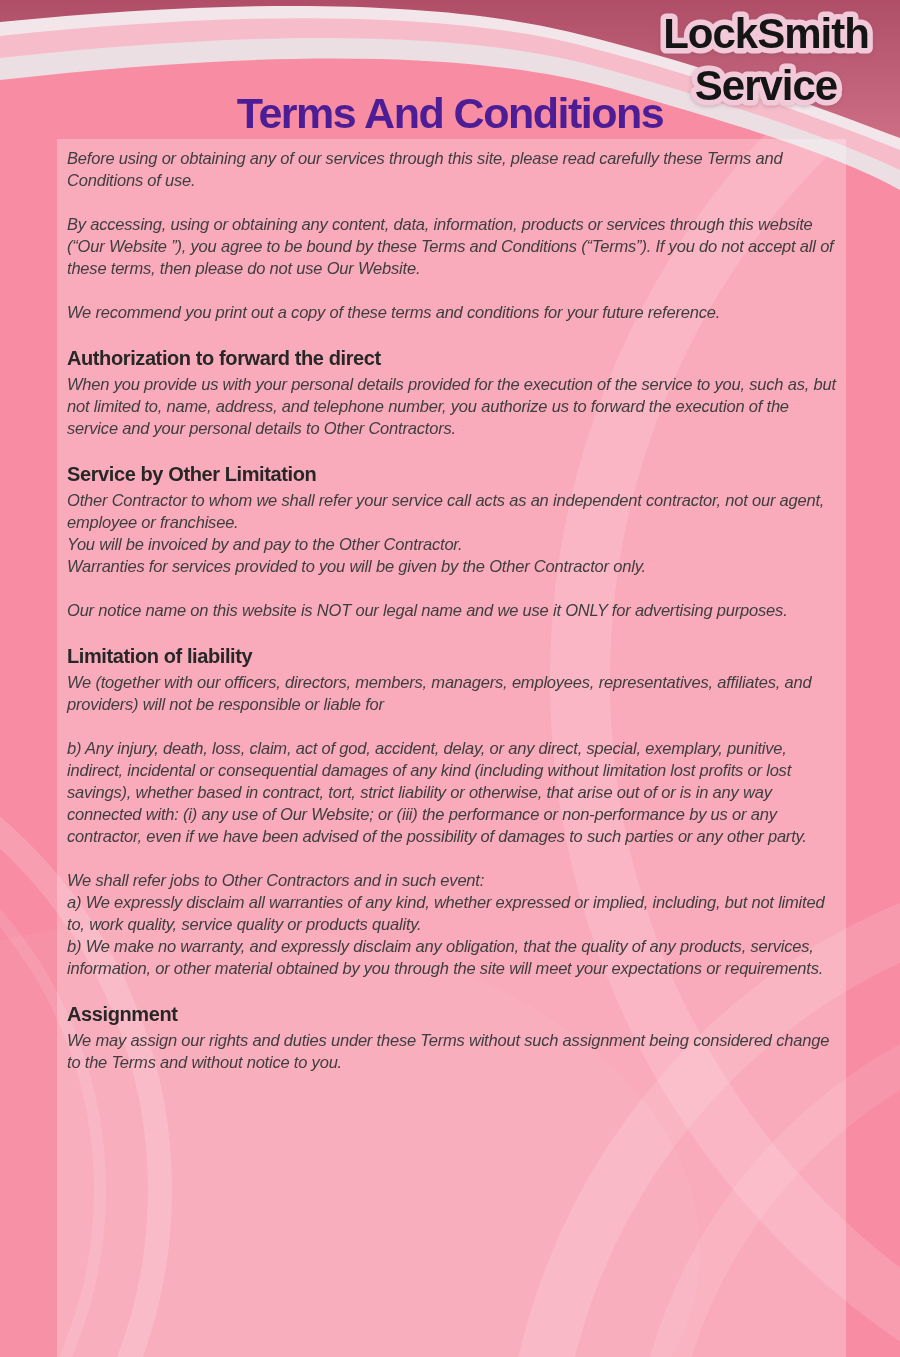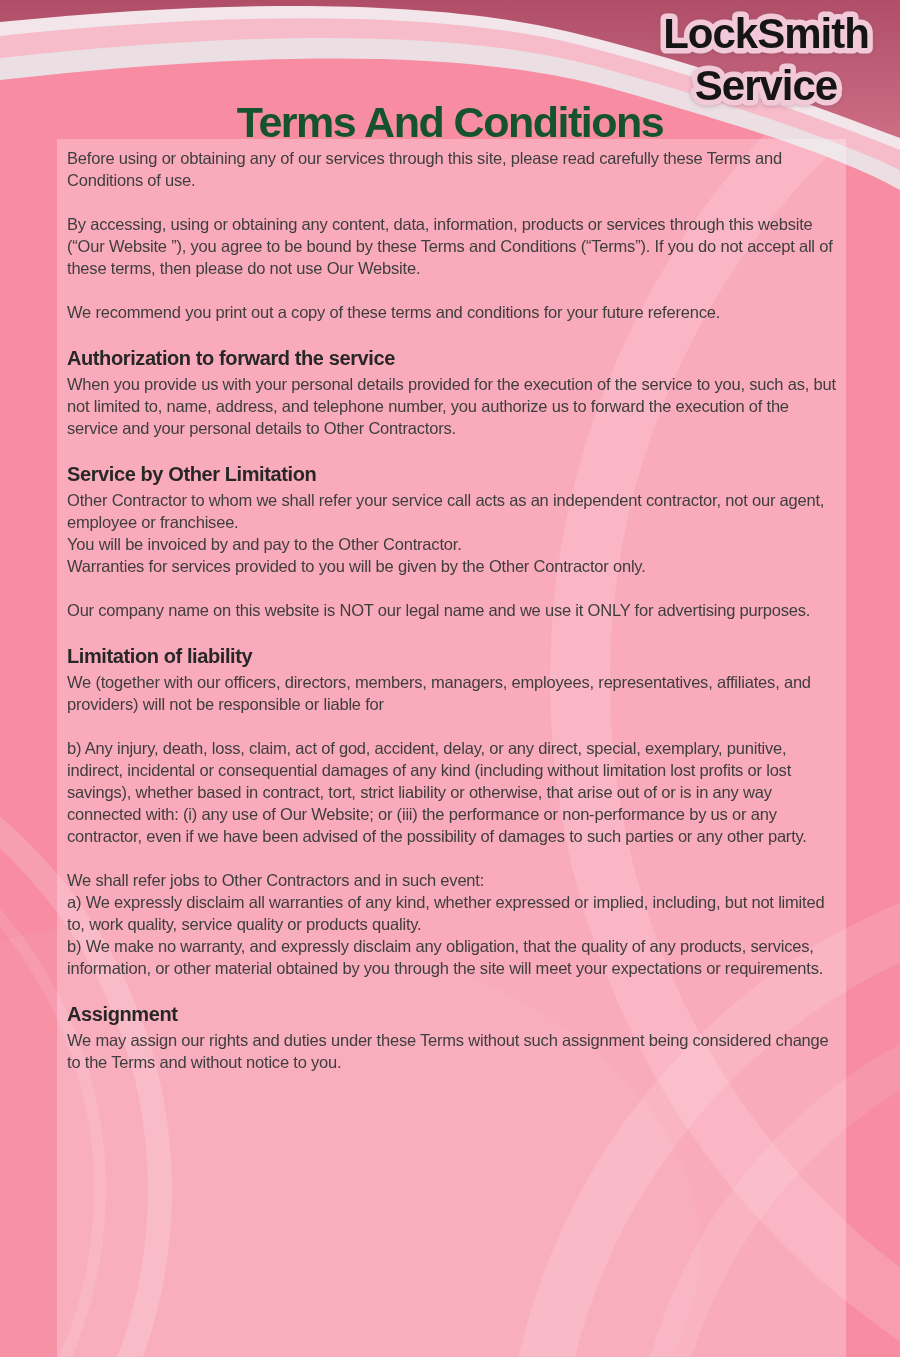--- a/index.html
+++ b/index.html
@@ -22,23 +22,23 @@
     letter-spacing:-1px;
     fill:#151515;
     stroke:#f2c9d8;
     stroke-width:11px;
     stroke-linejoin:round;
     paint-order:stroke;
     text-anchor:middle;
   }
   .page-title{
     position:absolute;top:86px;left:0;right:0;
-    margin:13px;text-align:center;
+    margin:4px;text-align:center;
     font-size:43px;line-height:46px;
-    font-weight:bold;color:#14532d;
+    font-weight:bold;color:#4c1d95;
     letter-spacing:-1.5px;
   }
   .terms-panel{
     position:absolute;left:57px;top:139px;width:789px;bottom:0;
     background:rgba(255,255,255,0.27);
     box-sizing:border-box;
     padding:8px 10px 20px 10px;
     color:#3e3e3e;
     font-size:16.5px;line-height:22px;
     letter-spacing:-0.2px;
@@ -46,20 +46,21 @@
   .sec-heading{
     margin:0 0 2px 0;
     font-size:20px;line-height:26px;
     font-weight:bold;
     letter-spacing:-0.4px;
     color:#272727;
   }
   .para{
     margin:0 0 22px 0;
     white-space:pre-line;
+    font-style:italic;
   }
   .section:last-child .para:last-child{margin-bottom:4px;}
 </style>
 </head>
 <body>
 
 <div class="stage">
 
   <svg class="bg-art" width="900" height="1357" viewBox="0 0 900 1357" aria-hidden="true">
     <defs>
@@ -100,33 +101,33 @@
 
       <div class="sec-body">
           <p class="para">Before using or obtaining any of our services through this site, please read carefully these Terms and Conditions of use.</p>
           <p class="para">By accessing, using or obtaining any content, data, information, products or services through this website (“Our Website ”), you agree to be bound by these Terms and Conditions (“Terms”). If you do not accept all of these terms, then please do not use Our Website.</p>
           <p class="para">We recommend you print out a copy of these terms and conditions for your future reference.</p>
         </div>
     </div>
 
 
     <div class="section">
-      <h2 class="sec-heading">Authorization to forward the service</h2>
+      <h2 class="sec-heading">Authorization to forward the direct</h2>
       <div class="sec-body">
           <p class="para">When you provide us with your personal details provided for the execution of the service to you, such as, but not limited to, name, address, and telephone number, you authorize us to forward the execution of the service and your personal details to Other Contractors.</p>
         </div>
     </div>
 
     <div class="section">
       <h2 class="sec-heading">Service by Other Limitation</h2>
       <div class="sec-body">
           <p class="para">Other Contractor to whom we shall refer your service call acts as an independent contractor, not our agent, employee or franchisee.
 You will be invoiced by and pay to the Other Contractor.
 Warranties for services provided to you will be given by the Other Contractor only.</p>
-          <p class="para">Our company name on this website is NOT our legal name and we use it ONLY for advertising purposes.</p>
+          <p class="para">Our notice name on this website is NOT our legal name and we use it ONLY for advertising purposes.</p>
         </div>
     </div>
 
     <div class="section">
       <h2 class="sec-heading">Limitation of liability</h2>
       <div class="sec-body">
           <p class="para">We (together with our officers, directors, members, managers, employees, representatives, affiliates, and providers) will not be responsible or liable for</p>
           <p class="para">b) Any injury, death, loss, claim, act of god, accident, delay, or any direct, special, exemplary, punitive, indirect, incidental or consequential damages of any kind (including without limitation lost profits or lost savings), whether based in contract, tort, strict liability or otherwise, that arise out of or is in any way connected with: (i) any use of Our Website; or (iii) the performance or non-performance by us or any contractor, even if we have been advised of the possibility of damages to such parties or any other party.</p>
         </div>
     </div>

